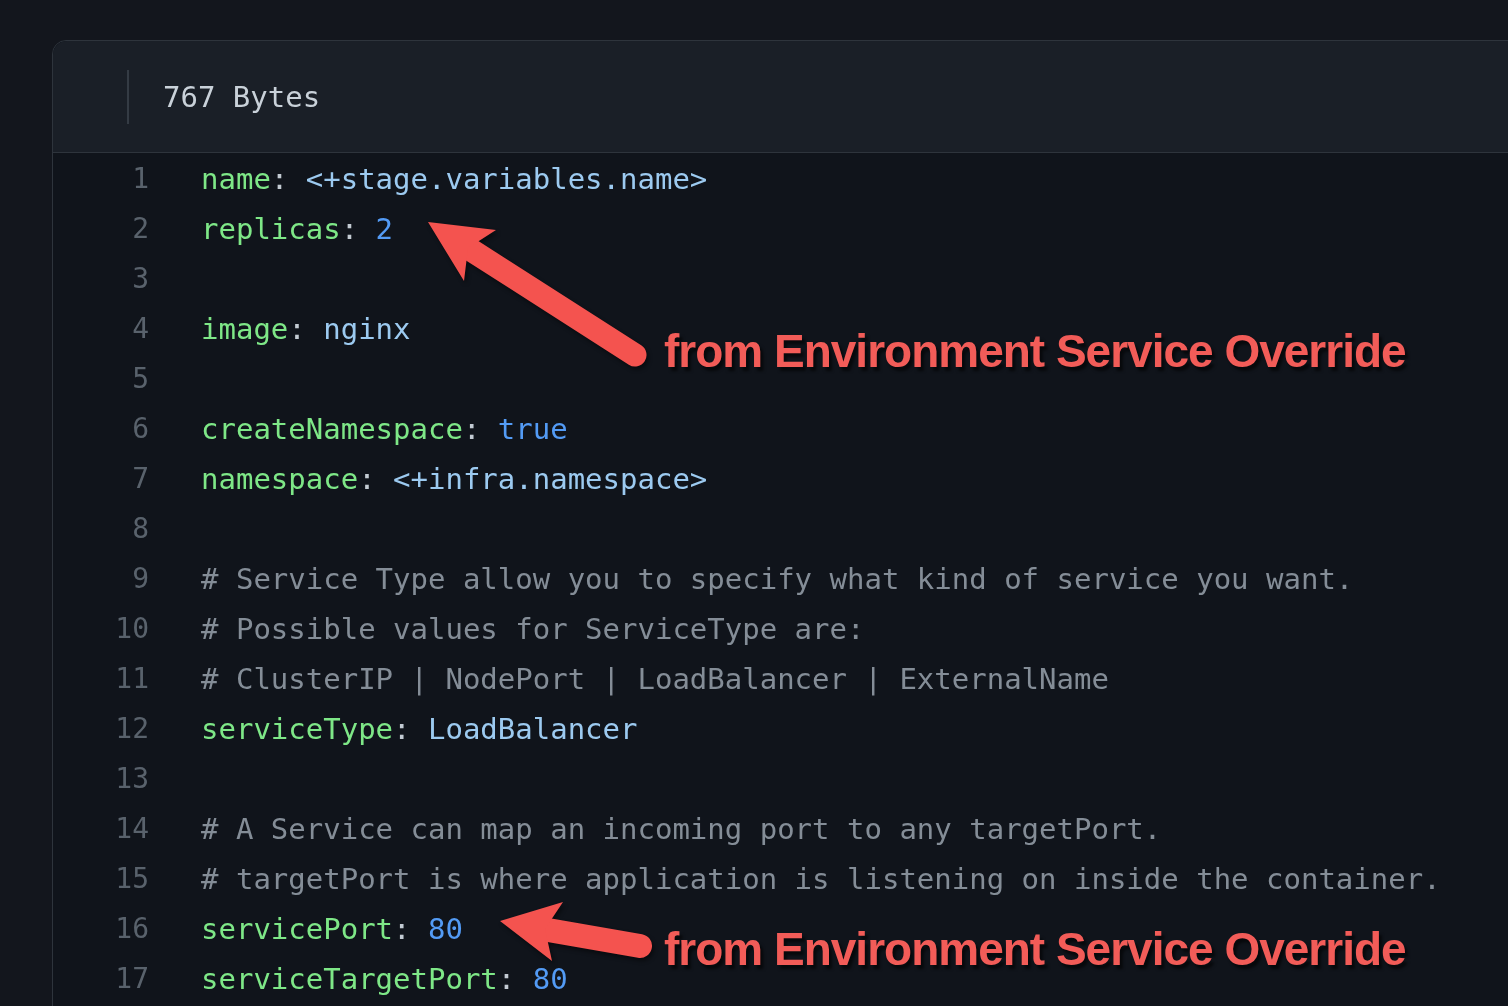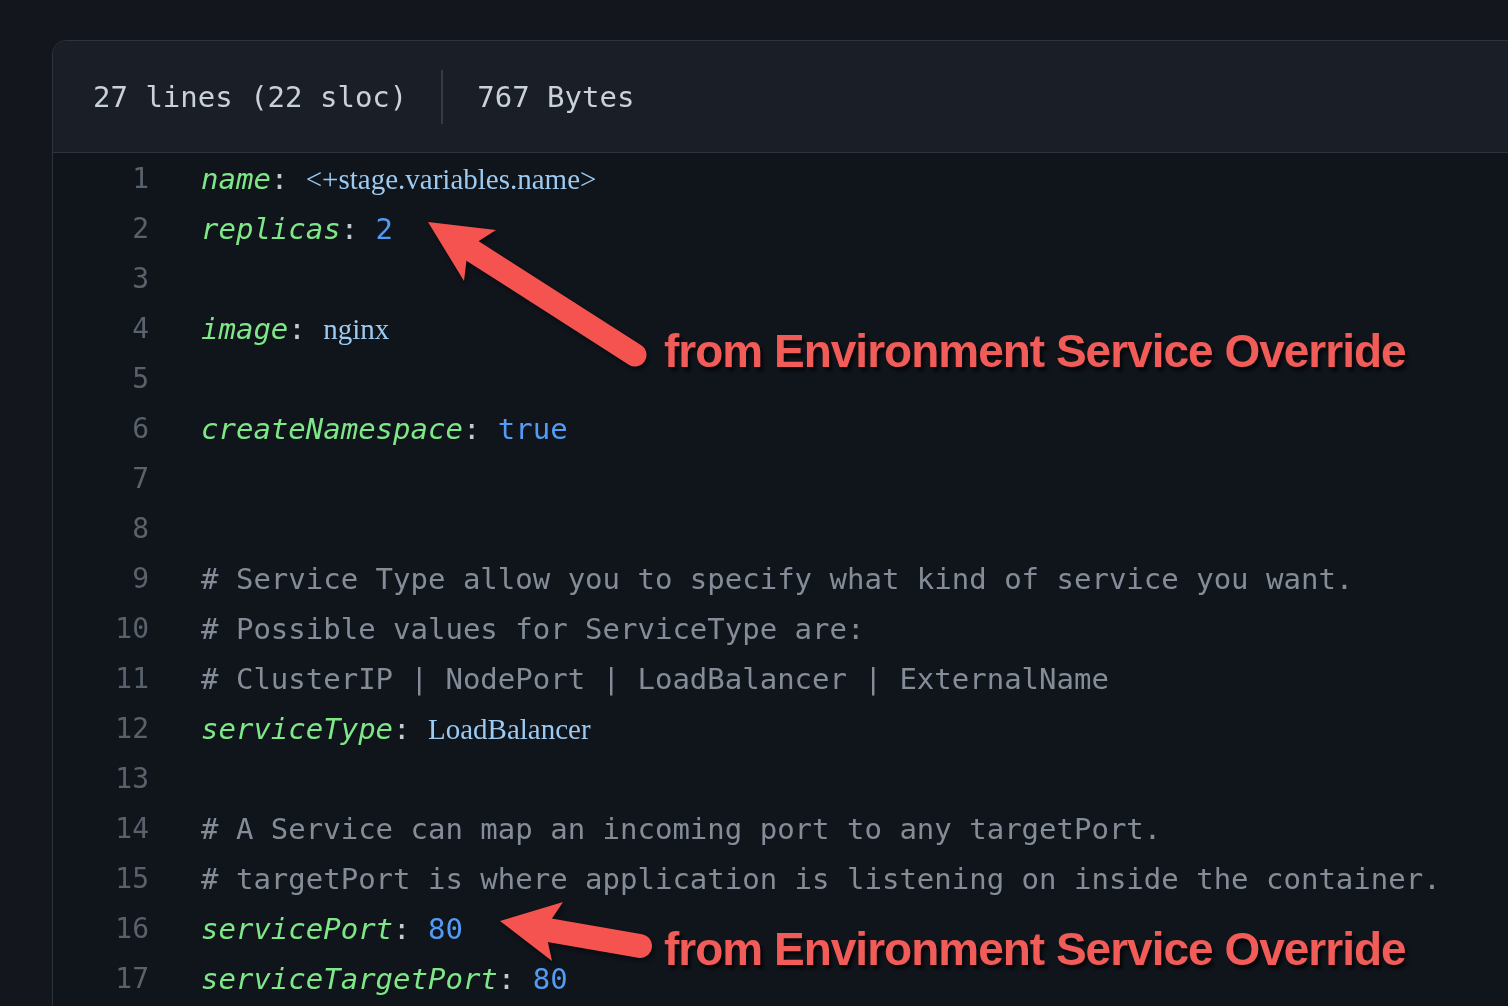--- a/index.html
+++ b/index.html
@@ -28,23 +28,23 @@
     border-radius:14px 14px 0 0;
     display:flex;align-items:center;
     padding-left:40px;
     font-size:29px;color:var(--header-text);
   }
   .vdiv{width:2px;height:54px;background:var(--divider);margin:0 34px;}
   .code-area{padding-top:1px;font-size:29px;}
   .code-line{display:flex;height:50px;line-height:50px;white-space:pre;}
   .gutter{flex:none;width:96px;text-align:right;color:var(--line-number);font-size:28px;cursor:pointer;}
   .content{margin-left:52px;}
-  .tok-key{color:var(--key-green);font-style:italic;}
+  .tok-key{color:var(--key-green);}
   .tok-punc{color:var(--punctuation);}
-  .tok-val{color:var(--value-blue-light);font-family:Liberation Serif, serif;}
+  .tok-val{color:var(--value-blue-light);}
   .tok-num{color:var(--value-blue-bright);}
   .tok-bool{color:var(--value-blue-bright);text-align:right;}
   .tok-comment{color:var(--comment-gray);text-align:right;}
   .annotation{
     position:absolute;
     font-family:"Liberation Sans",sans-serif;font-weight:bold;
     font-size:46px;letter-spacing:-1px;color:var(--annotation-red);
     text-shadow:3px 4px 3px rgba(0,0,0,0.6);
     white-space:nowrap;line-height:1;
   }
@@ -54,32 +54,31 @@
     position:absolute;left:0;top:0;width:1508px;height:1006px;
     pointer-events:none;
   }
   .arrow-overlay g{filter:drop-shadow(2px 3px 2px rgba(0,0,0,0.45));}
 </style>
 </head>
 <body>
 
 <div class="file-box">
   <div class="file-header">
-    <span>27 lines (22 sloc)</span>
     <span class="vdiv"></span>
     <span>767 Bytes</span>
   </div>
   <div class="code-area" id="code-area">
       <div class="code-line"><span class="gutter">1</span><span class="content"><span class="tok-key">name</span><span class="tok-punc">: </span><span class="tok-val">&lt;+stage.variables.name&gt;</span></span></div>
       <div class="code-line"><span class="gutter">2</span><span class="content"><span class="tok-key">replicas</span><span class="tok-punc">: </span><span class="tok-num">2</span></span></div>
       <div class="code-line"><span class="gutter">3</span><span class="content"></span></div>
       <div class="code-line"><span class="gutter">4</span><span class="content"><span class="tok-key">image</span><span class="tok-punc">: </span><span class="tok-val">nginx</span></span></div>
       <div class="code-line"><span class="gutter">5</span><span class="content"></span></div>
       <div class="code-line"><span class="gutter">6</span><span class="content"><span class="tok-key">createNamespace</span><span class="tok-punc">: </span><span class="tok-bool">true</span></span></div>
-      <div class="code-line"><span class="gutter">7</span></div>
+      <div class="code-line"><span class="gutter">7</span><span class="content"><span class="tok-key">namespace</span><span class="tok-punc">: </span><span class="tok-val">&lt;+infra.namespace&gt;</span></span></div>
       <div class="code-line"><span class="gutter">8</span><span class="content"></span></div>
       <div class="code-line"><span class="gutter">9</span><span class="content"><span class="tok-comment"># Service Type allow you to specify what kind of service you want.</span></span></div>
       <div class="code-line"><span class="gutter">10</span><span class="content"><span class="tok-comment"># Possible values for ServiceType are:</span></span></div>
       <div class="code-line"><span class="gutter">11</span><span class="content"><span class="tok-comment"># ClusterIP | NodePort | LoadBalancer | ExternalName</span></span></div>
       <div class="code-line"><span class="gutter">12</span><span class="content"><span class="tok-key">serviceType</span><span class="tok-punc">: </span><span class="tok-val">LoadBalancer</span></span></div>
       <div class="code-line"><span class="gutter">13</span><span class="content"></span></div>
       <div class="code-line"><span class="gutter">14</span><span class="content"><span class="tok-comment"># A Service can map an incoming port to any targetPort.</span></span></div>
       <div class="code-line"><span class="gutter">15</span><span class="content"><span class="tok-comment"># targetPort is where application is listening on inside the container.</span></span></div>
       <div class="code-line"><span class="gutter">16</span><span class="content"><span class="tok-key">servicePort</span><span class="tok-punc">: </span><span class="tok-num">80</span></span></div>
       <div class="code-line"><span class="gutter">17</span><span class="content"><span class="tok-key">serviceTargetPort</span><span class="tok-punc">: </span><span class="tok-num">80</span></span></div>

